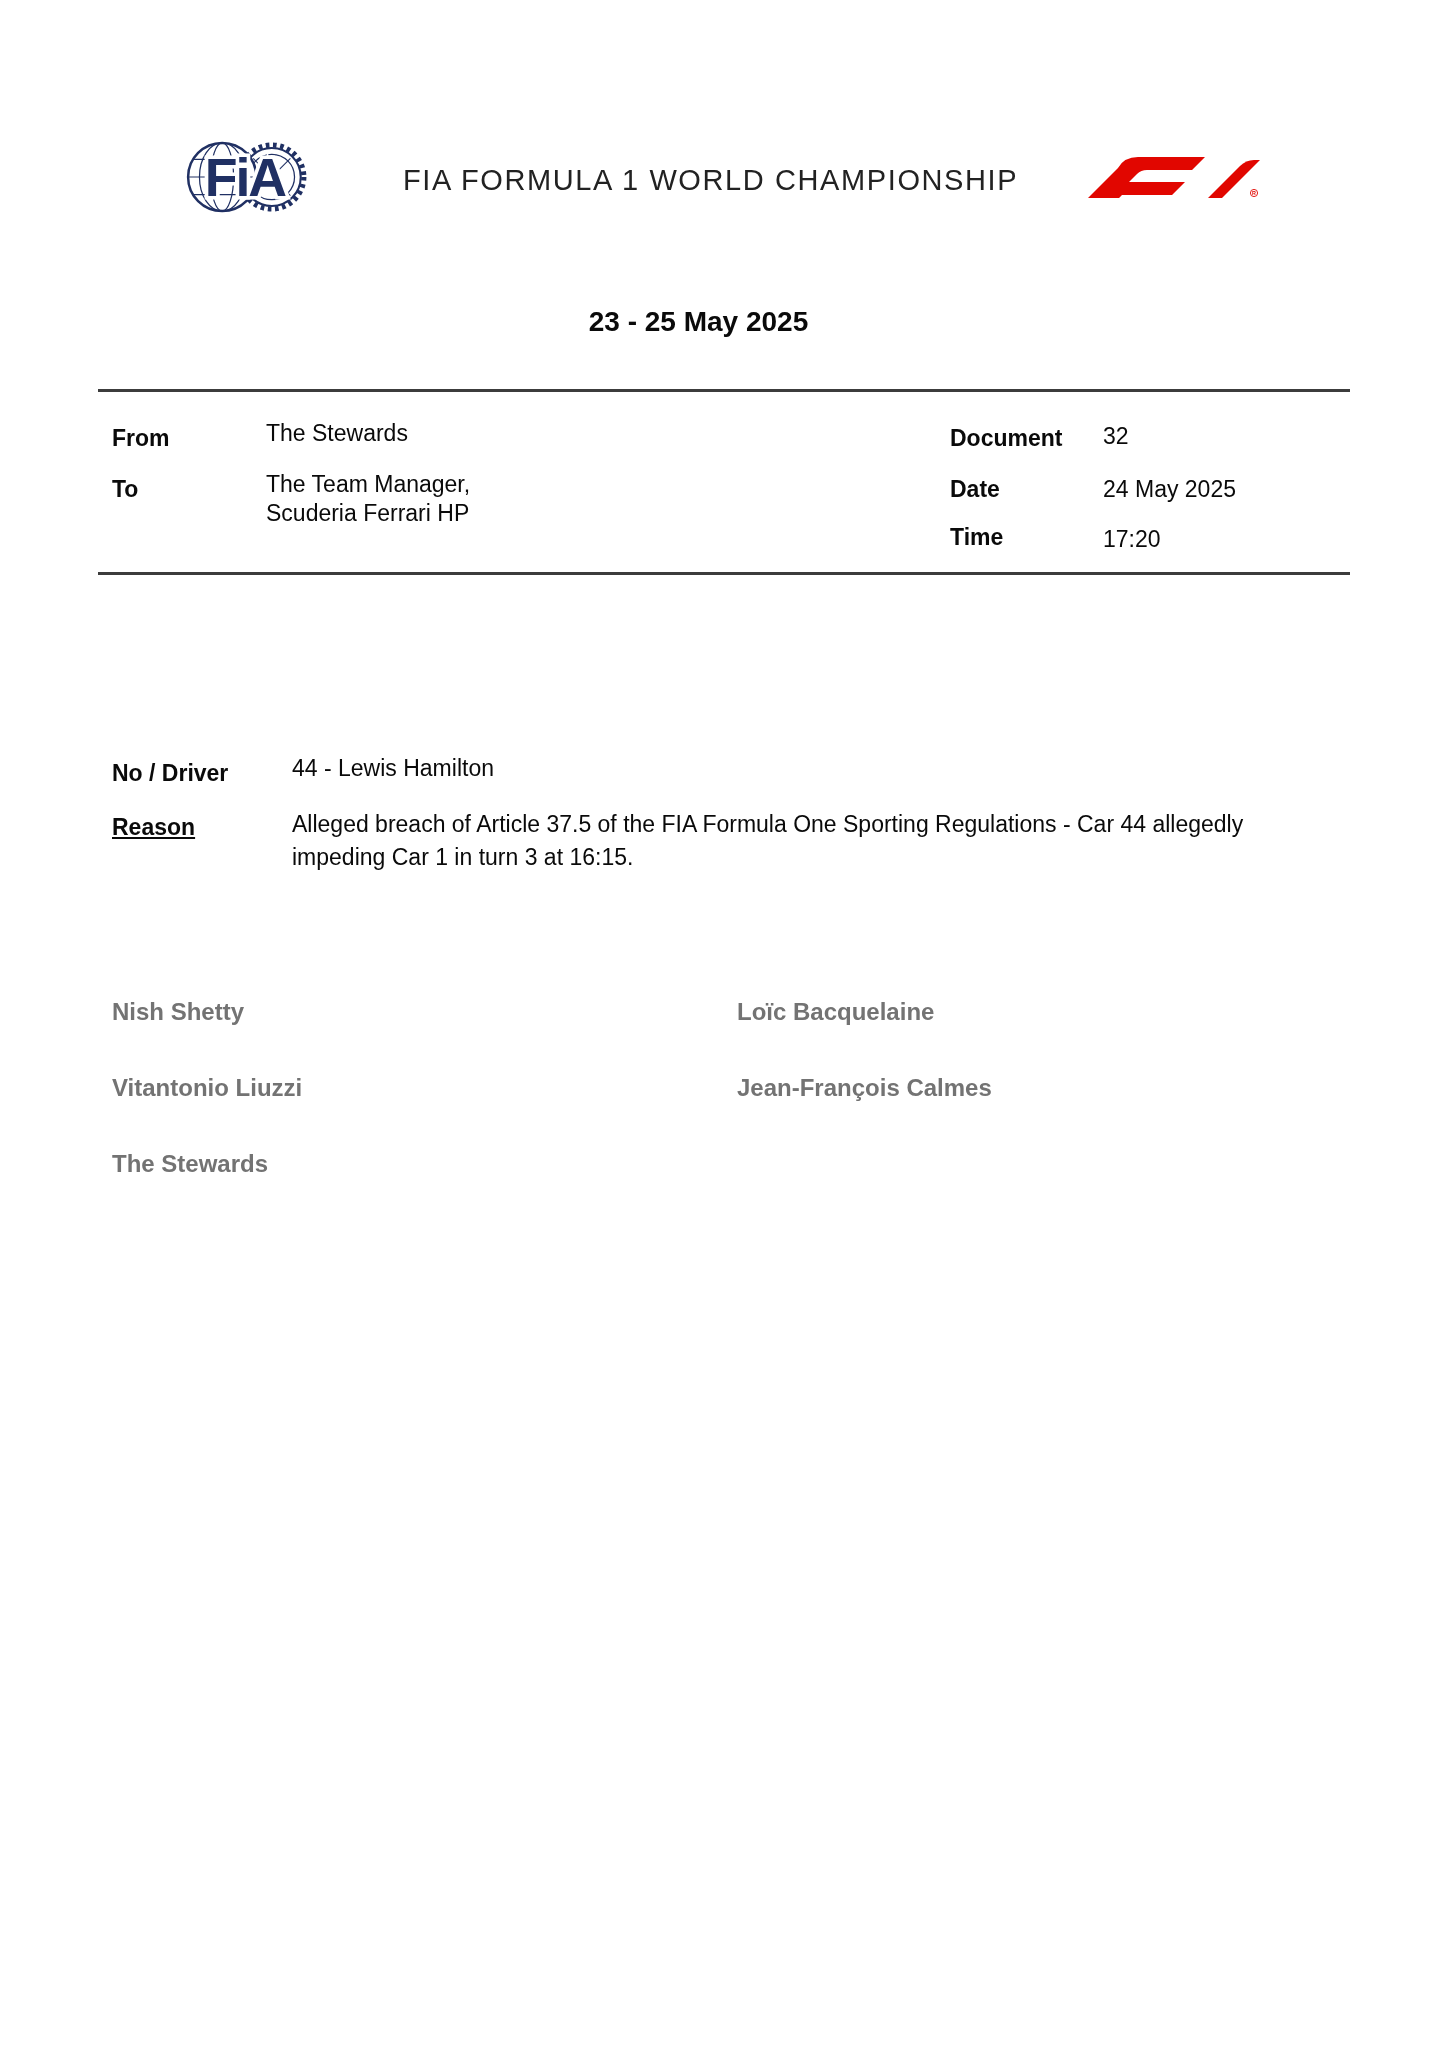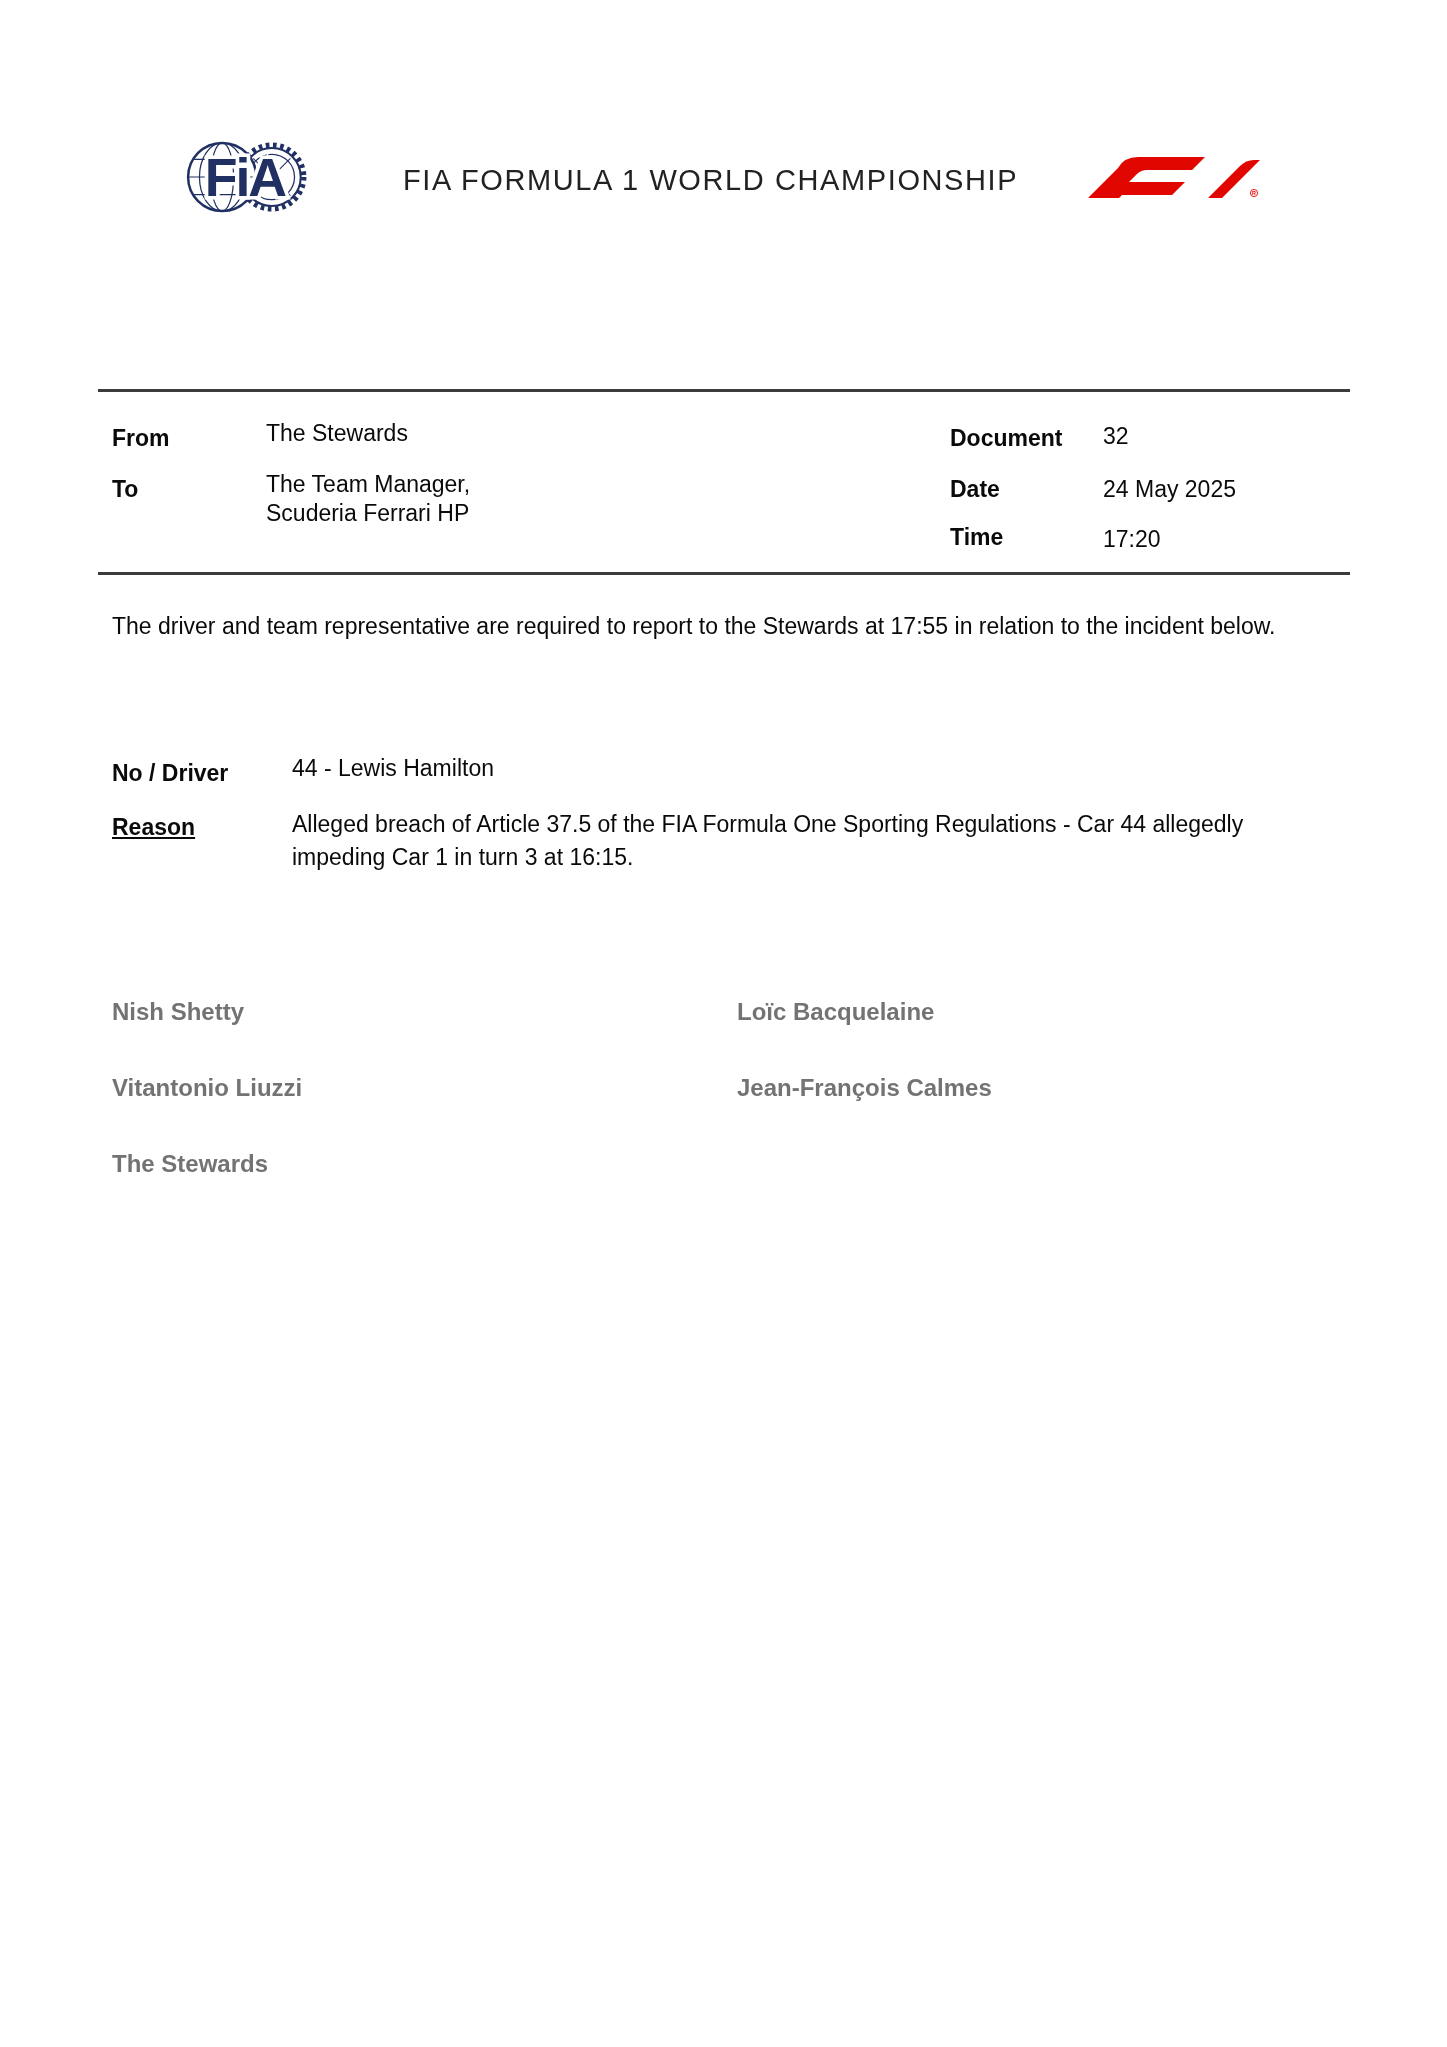--- a/index.html
+++ b/index.html
@@ -80,20 +80,21 @@
 
   <svg class="f1-logo" viewBox="0 0 174 48" xmlns="http://www.w3.org/2000/svg">
     <g color="#e10600">
       <path fill="currentColor" d="M0,48 L30,18 Q36,7 50,7 L117,7 L104,20 L59,20 Q53,20 49,24 L41,32 L97,32 L84,45 L34,45 L31,48 Z"></path>
       <path fill="currentColor" d="M120,48 L152,16 Q158,10 166,10 L172,10 L134,48 Z"></path>
       <circle cx="166" cy="43" r="3.6" fill="none" stroke="currentColor" stroke-width="0.9"></circle>
       <text x="166" y="45.4" text-anchor="middle" font-family="Liberation Sans, DejaVu Sans, sans-serif" font-size="5.4" font-weight="bold" fill="currentColor">R</text>
     </g>
   </svg>
 
+  <div class="doc-subtitle">23 - 25 May 2025</div>
 
   <div class="rule top"></div>
 
   <div class="lbl" style="left:112px;top:417px;">From</div>
   <div class="val" style="left:266px;top:419px;">The Stewards</div>
 
   <div class="lbl" style="left:112px;top:468px;">To</div>
   <div class="val" style="left:266px;top:470px;">
     <div>The Team Manager,</div>
     <div>Scuderia Ferrari HP</div>
@@ -103,21 +104,20 @@
   <div class="val" style="left:1103px;top:422px;">32</div>
 
   <div class="lbl" style="left:950px;top:468px;">Date</div>
   <div class="val" style="left:1103px;top:475px;">24 May 2025</div>
 
   <div class="lbl" style="left:950px;top:516px;">Time</div>
   <div class="val" style="left:1103px;top:525px;">17:20</div>
 
   <div class="rule bottom"></div>
 
-  <div class="summons">The driver and team representative are required to report to the Stewards at 17:55 in relation to the incident below.</div>
 
   <div class="lbl" style="left:112px;top:752px;">No / Driver</div>
   <div class="val" style="left:292px;top:754px;">44 - Lewis Hamilton</div>
 
   <div class="lbl" style="left:112px;top:806px;text-decoration:underline;">Reason</div>
   <div class="reason-val">Alleged breach of Article 37.5 of the FIA Formula One Sporting Regulations - Car 44 allegedly impeding Car 1 in turn 3 at 16:15.</div>
 
   <div class="sig" style="left:112px;top:998px;">Nish Shetty</div>
   <div class="sig" style="left:737px;top:998px;">Loïc Bacquelaine</div>
   <div class="sig" style="left:112px;top:1074px;">Vitantonio Liuzzi</div>

